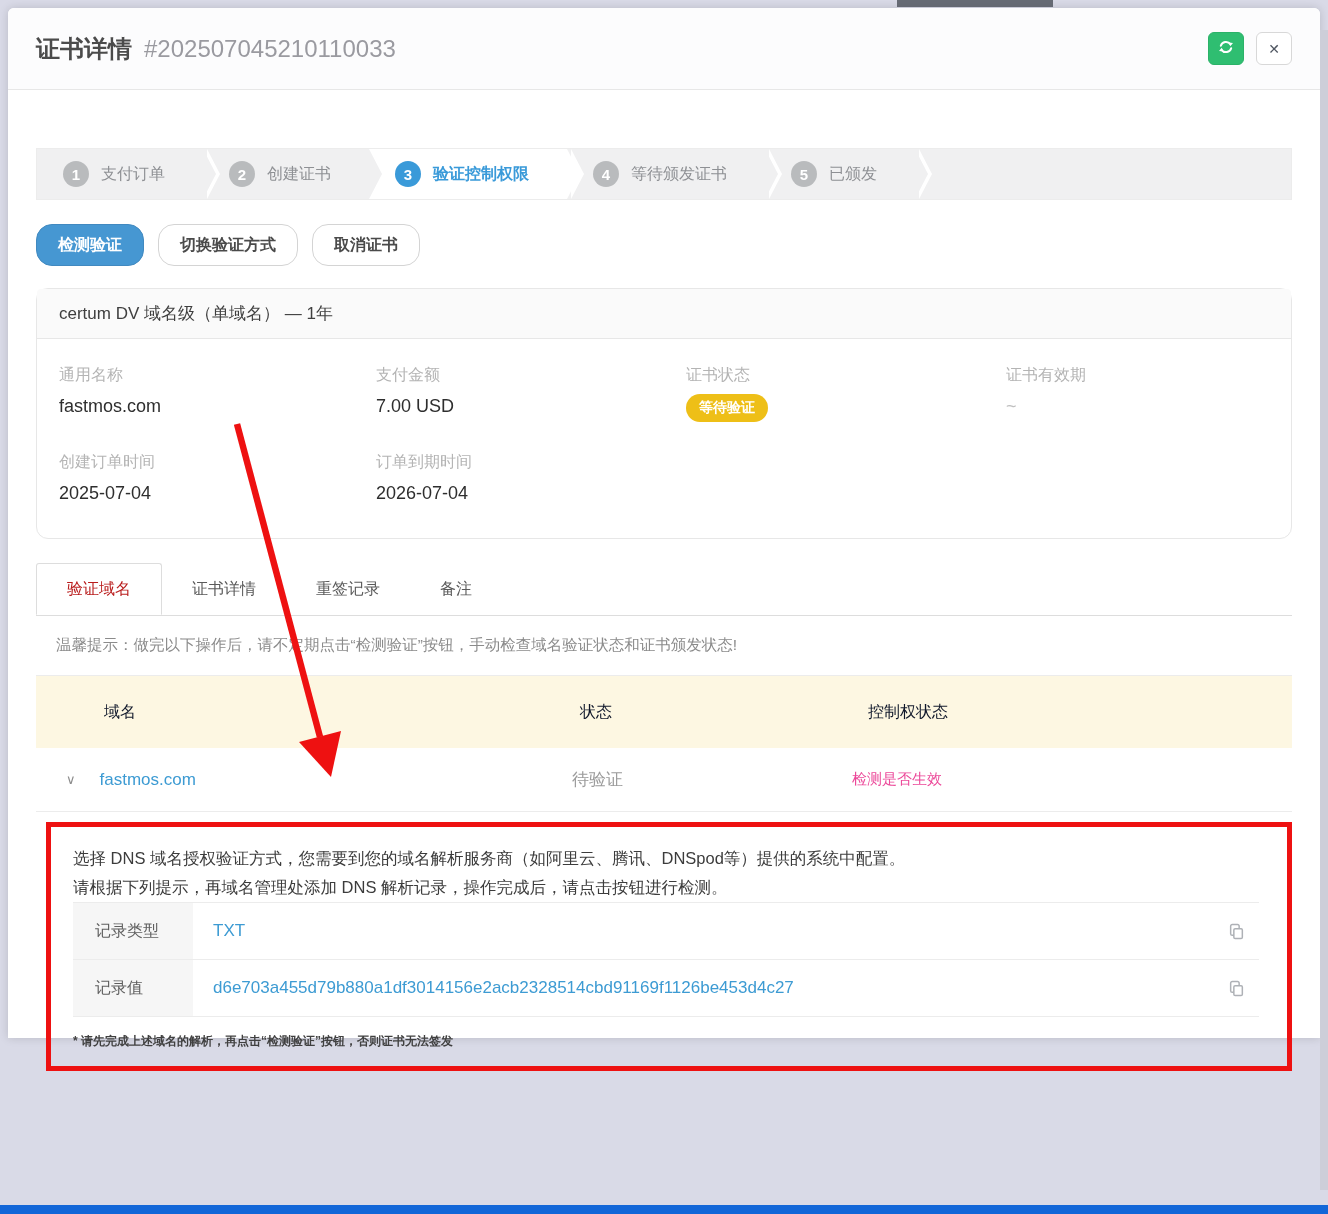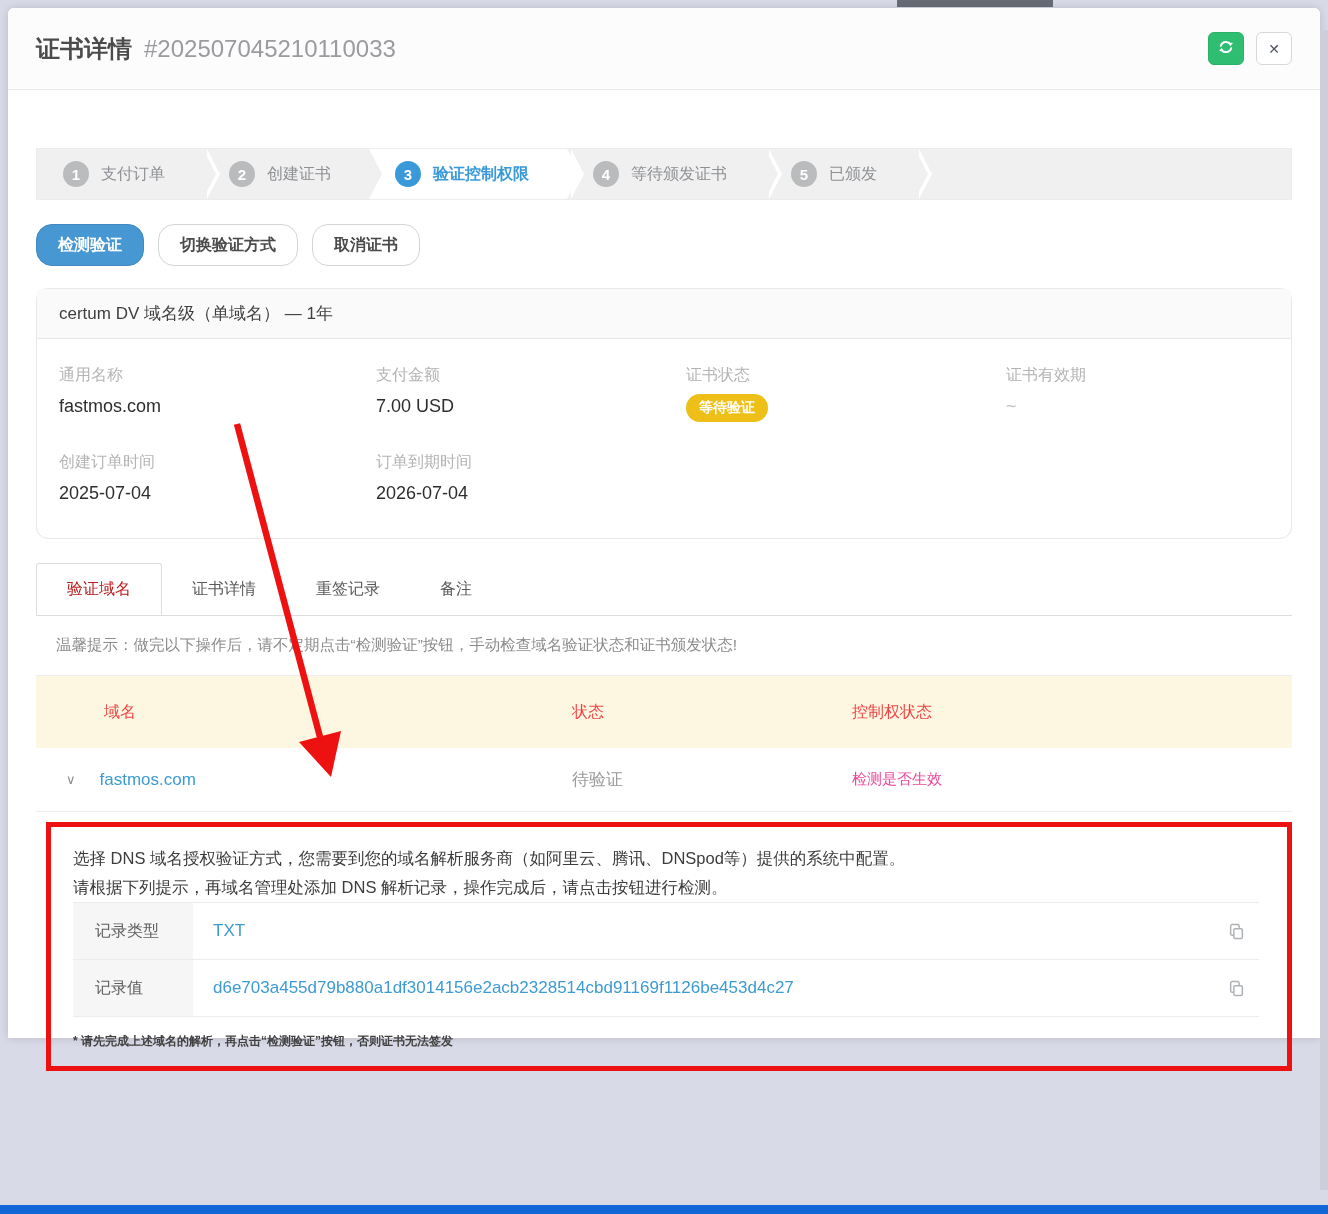--- a/index.html
+++ b/index.html
@@ -55,21 +55,21 @@
   .f-value { margin-top:10px; font-size:18px; color:#2e2e2e; }
   .f-value.dim { color:#c0c0c0; }
   .badge { display:inline-block; background:#eebf17; color:#fff; font-size:14px; font-weight:bold; padding:5px 13px; border-radius:14px; margin-top:8px; }
   
   .tabs { margin-top:24px; display:flex; border-bottom:1px solid #ddd; }
   .tab { padding:0 30px; height:52px; display:flex; align-items:center; font-size:16px; color:#5a5a5a; cursor:pointer; }
   .tab.active { background:#fff; border:1px solid #ddd; border-bottom:1px solid #fff; margin-bottom:-1px; border-radius:3px 3px 0 0; color:#b91c1c; }
   
   .tip { padding:19px 20px; border-bottom:1px solid #ececec; font-size:15.5px; color:#8b8b8b; }
   
-  .dt-head { display:grid; grid-template-columns:536px 280px 1fr; height:72px; align-items:center; background:#fdf7e2; color:#ef4444; font-size:16px; }
+  .dt-head { display:grid; grid-template-columns:536px 280px 1fr; height:72px; align-items:center; background:#fdf7e2; color:#0f172a; font-size:16px;gap:8px; }
   .dt-row  { display:grid; grid-template-columns:536px 280px 1fr; height:64px; align-items:center; border-bottom:1px solid #ececec; }
   .c1 { padding-left:68px; }
   .row-domain { padding-left:30px; display:flex; align-items:center; gap:24px; }
   .chev { color:#8c8c8c; font-size:13px; cursor:pointer; }
   .domain-link { color:#3d9bd3; font-size:17px; cursor:pointer; }
   .status-pending { color:#9b9b9b; font-size:17px; }
   .control-status { color:#ec4899; font-size:15px; font-weight:400; cursor:pointer; }
   
   .dns-box { margin:10px 0 0 10px; border:5px solid #ee1111; padding:17px 28px 16px 22px; }
   .dns-intro { font-size:16.5px; color:#3c3c3c; line-height:29px; border-bottom:1px solid #ececec; }

